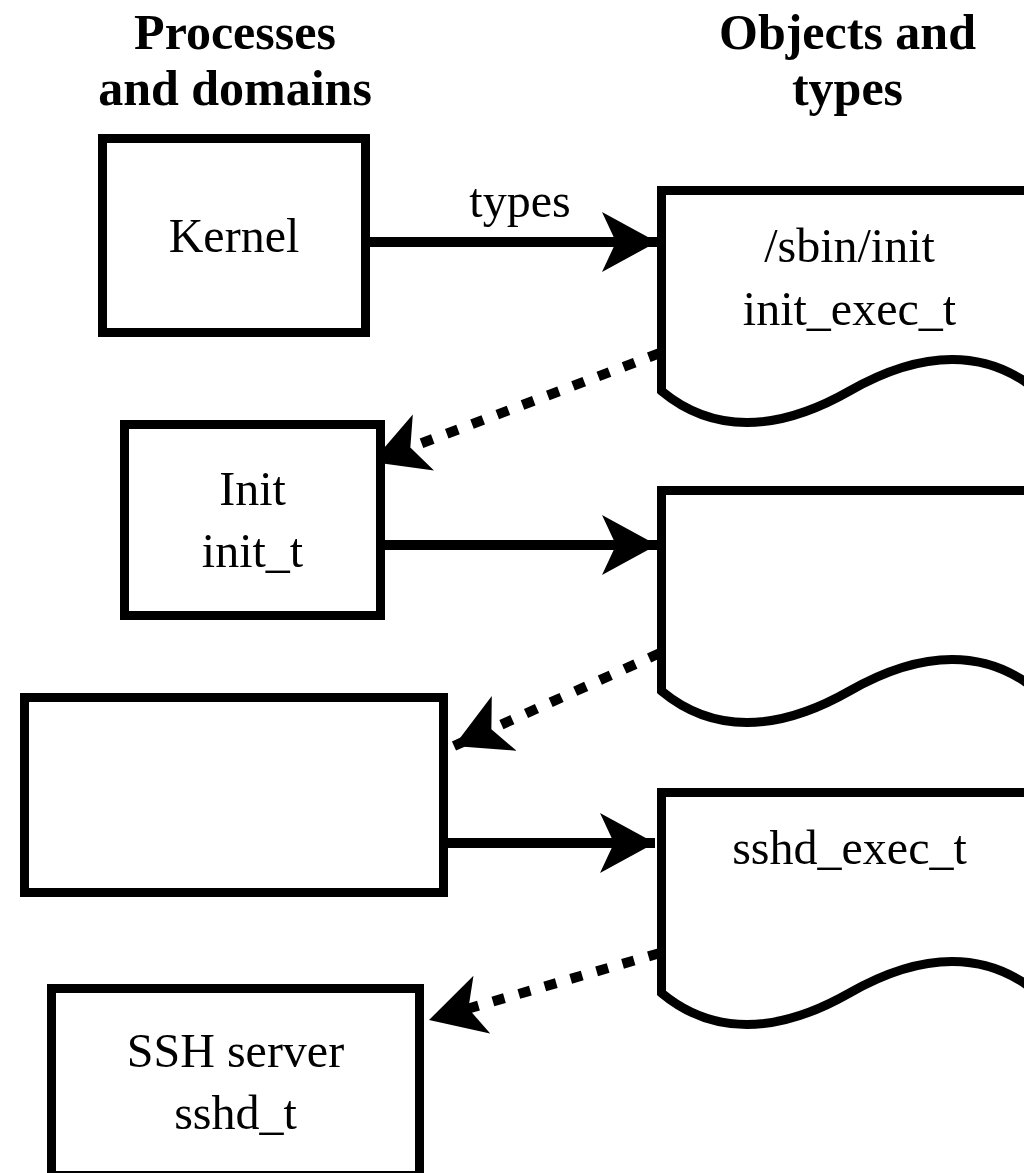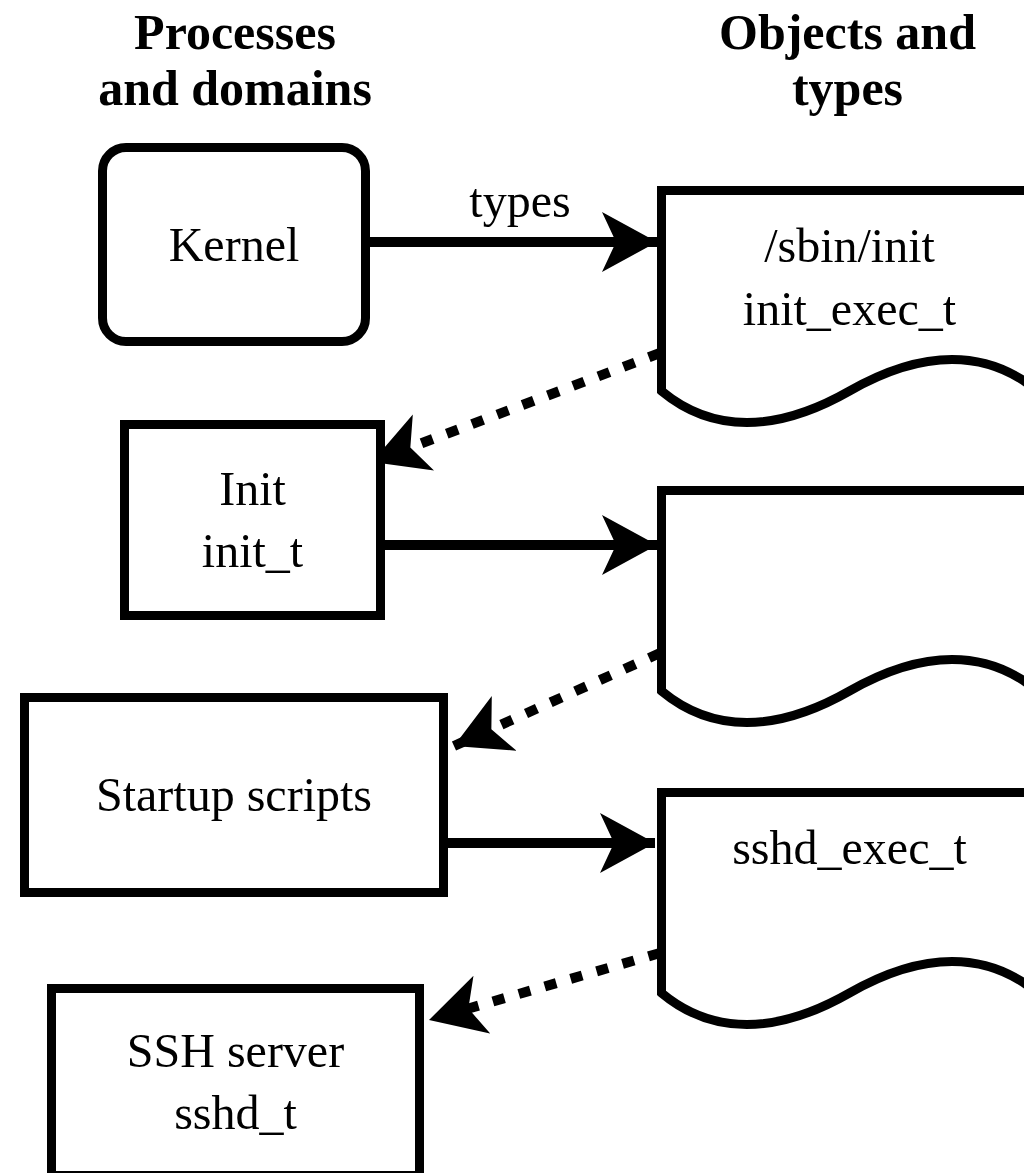--- a/index.html
+++ b/index.html
@@ -37,21 +37,21 @@
     background: #ffffff;
     display: flex;
     flex-direction: column;
     align-items: center;
     justify-content: center;
     text-align: center;
     font-size: 48px;
     line-height: 62px;
     z-index: 2;
   }
-  #box-kernel  { left: 78px;  top: 143px;  width: 272px; height: 203px; border-radius: 28px; }
+  #box-kernel  { left: 78px;  top: 134px;  width: 272px; height: 203px; }
   #box-init    { left: 100px;  top: 420px;  width: 265px; height: 200px; }
   #box-initrc  { left: 0px;   top: 693px;  width: 428px; height: 204px; }
   #box-sshd    { left: 27px;  top: 984px;  width: 377px; height: 196px; }
 
   .object-doc {
     position: absolute;
     width: 385px;
     height: 250px;
     z-index: 2;
   }
@@ -123,21 +123,20 @@
   <div id="box-kernel" class="process-box">
     <div>Kernel</div>
   </div>
 
   <div id="box-init" class="process-box">
     <div>Init</div>
     <div>init_t</div>
   </div>
 
   <div id="box-initrc" class="process-box">
-    <div>Startup scripts</div>
   </div>
 
   <div id="box-sshd" class="process-box">
     <div>SSH server</div>
     <div>sshd_t</div>
   </div>
 
   <div id="doc-init" class="object-doc">
     <svg class="doc-shape" viewBox="0 0 385 250" xmlns="http://www.w3.org/2000/svg">
       <path d="M4.5,4.5 H380.5 V205 C330,163 266,163 192.5,205 C119,247 55,247 4.5,205 Z" fill="#ffffff" stroke="#000000" stroke-width="9"></path>

